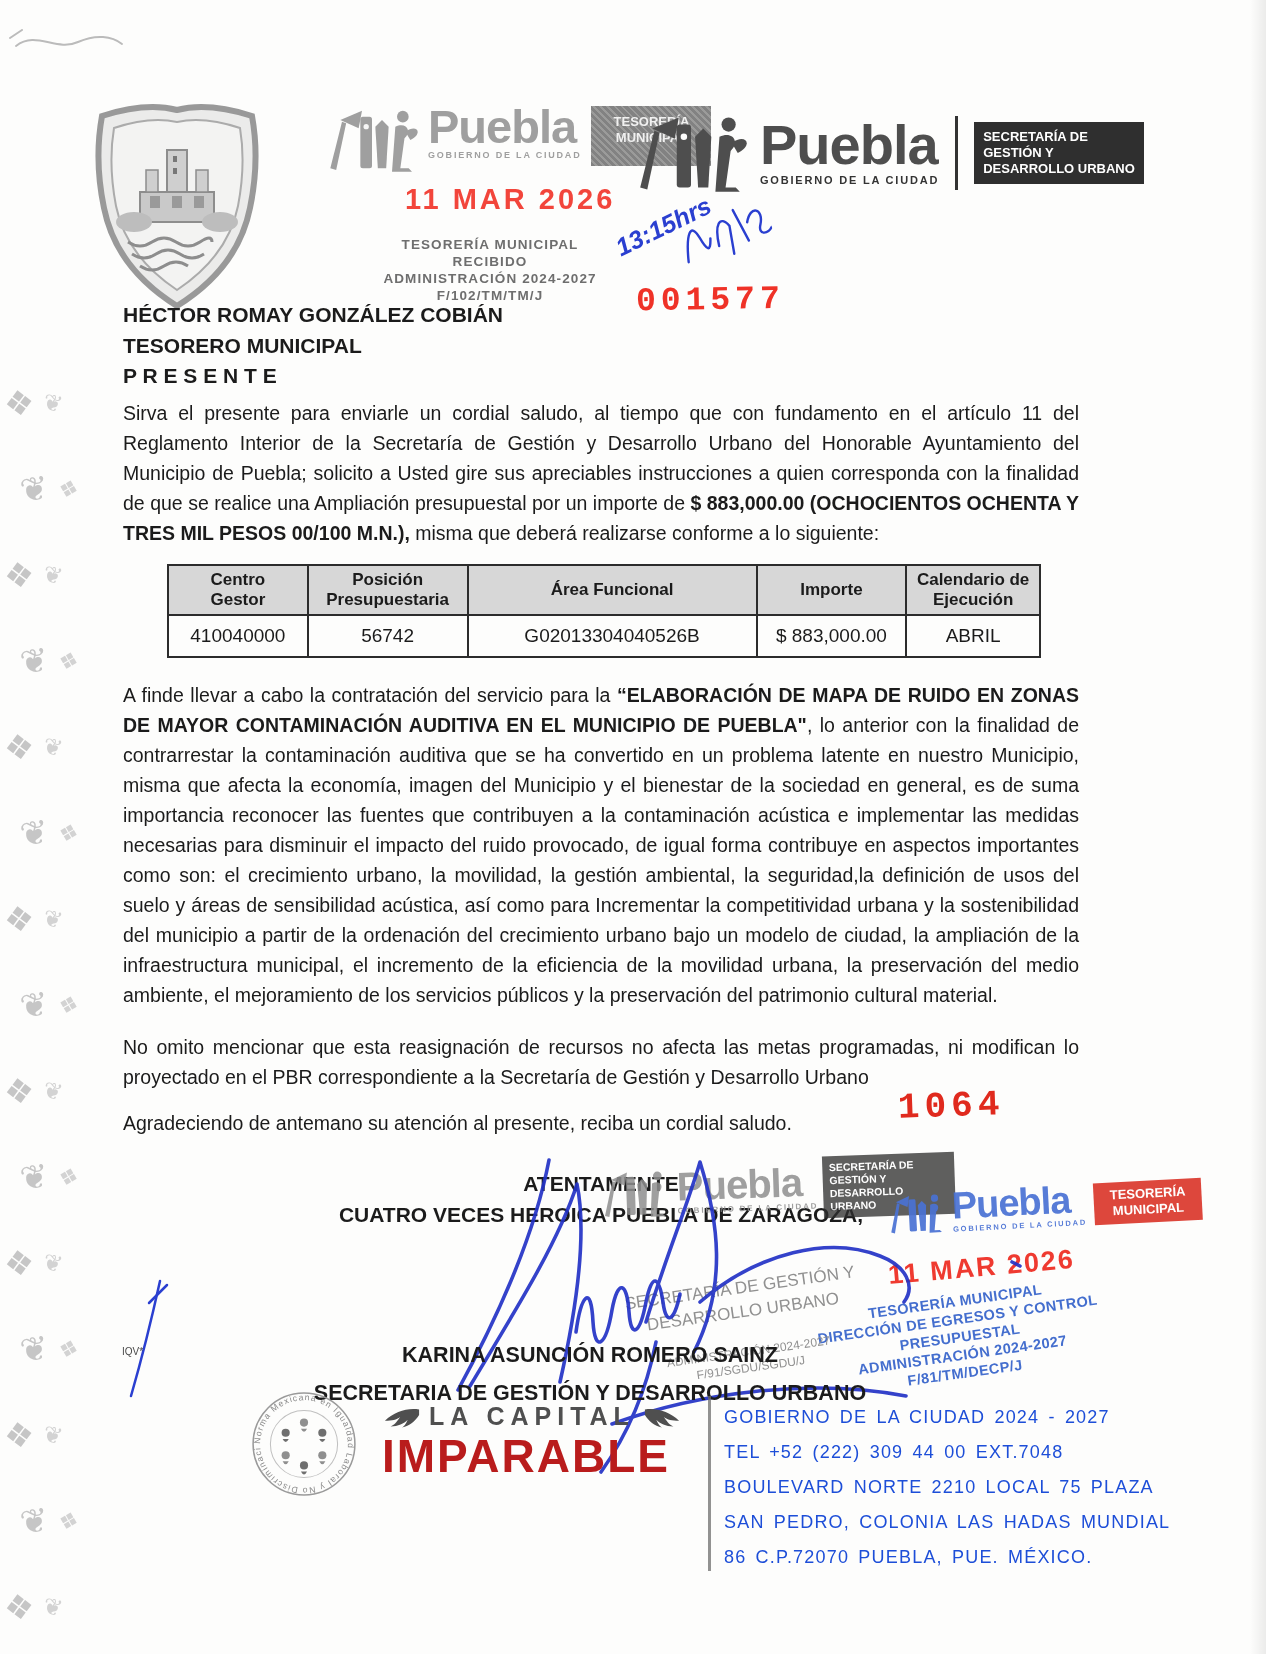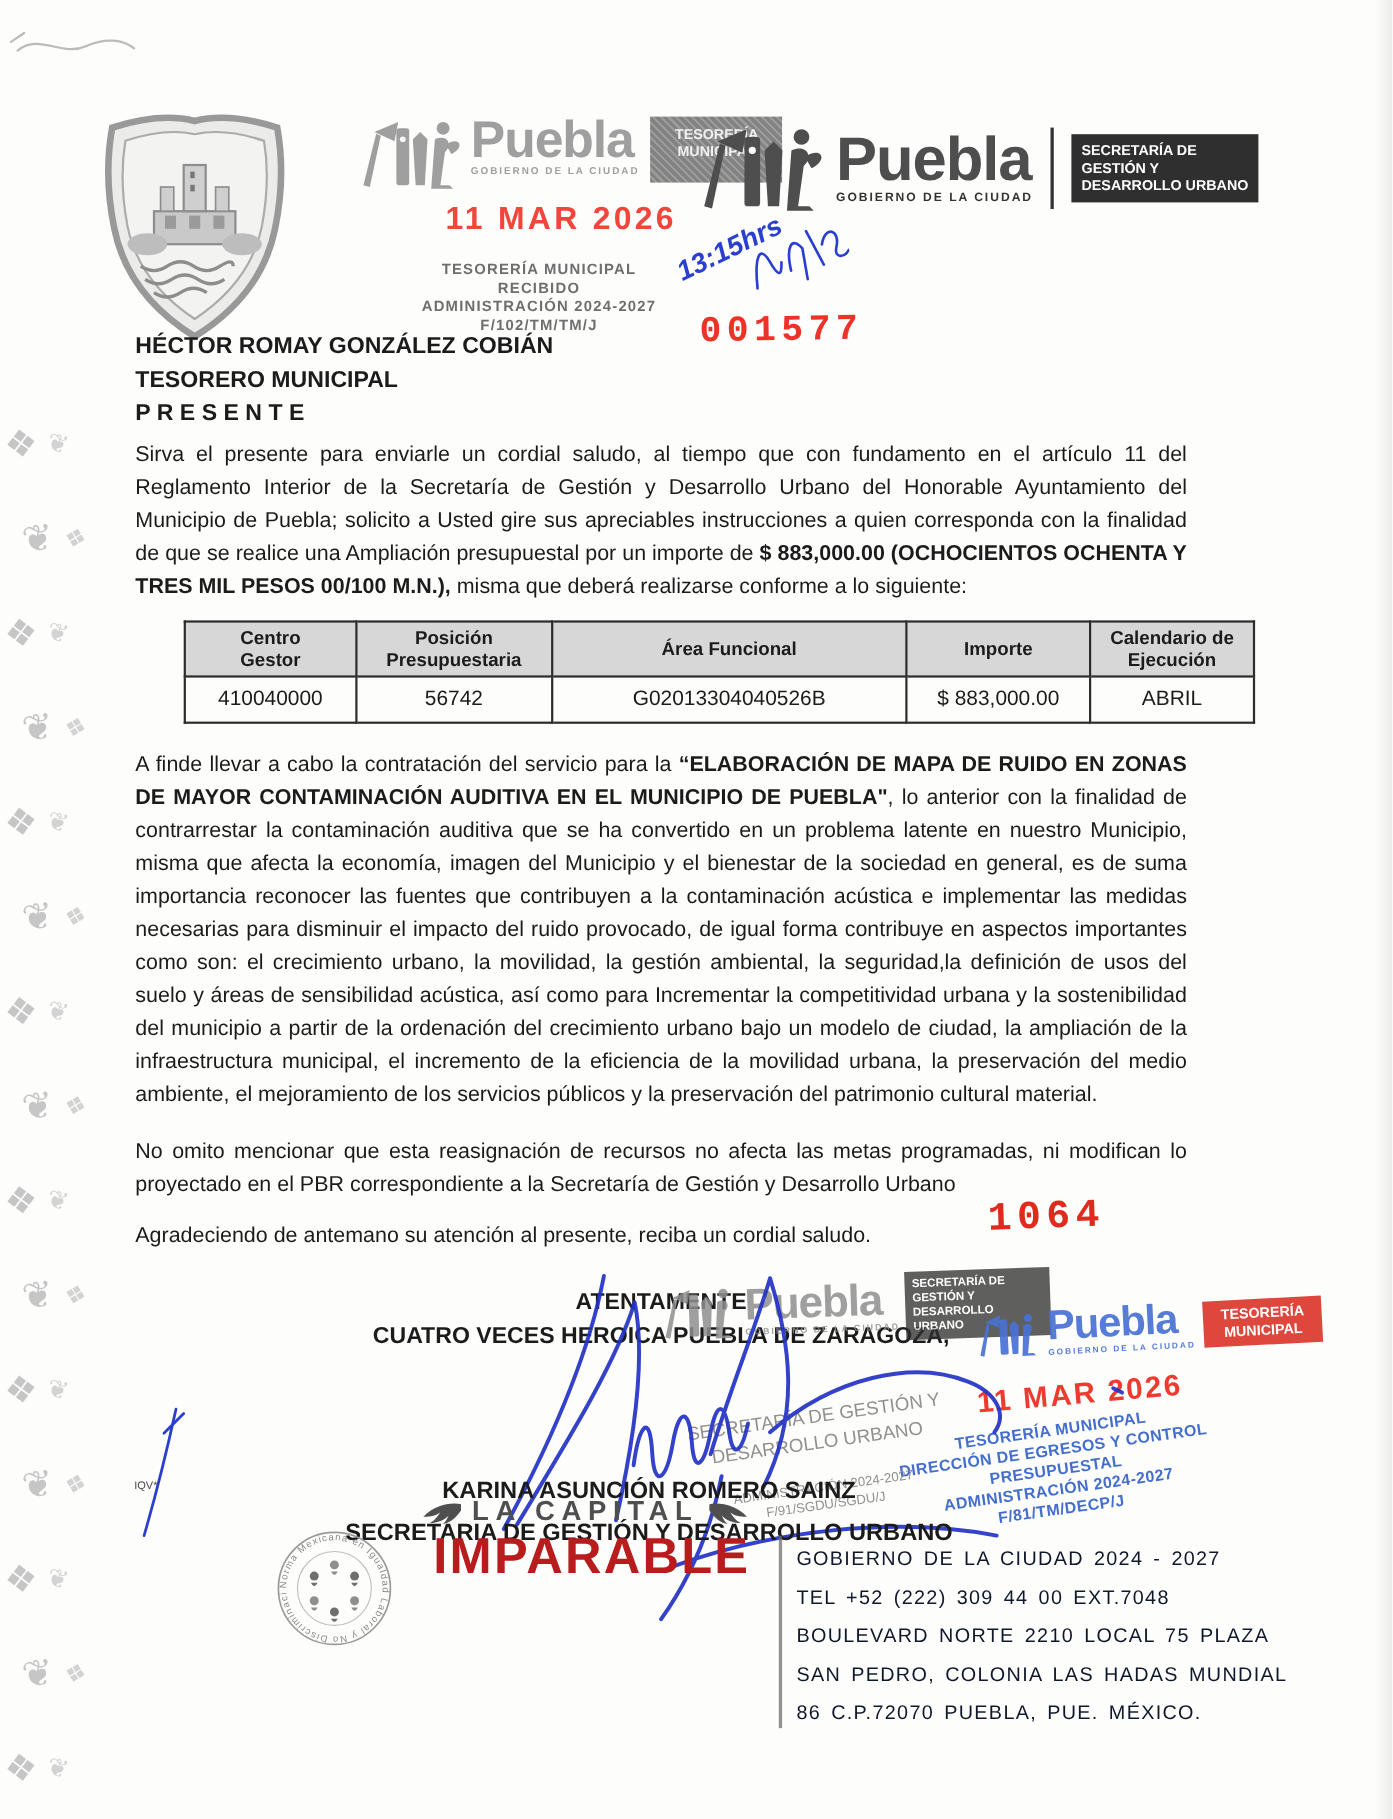--- a/index.html
+++ b/index.html
@@ -32,43 +32,43 @@
               text-align:center;line-height:17px;}
   .motto{width:446px;text-align:right;font-size:20.5px;line-height:30px;}
   .folio-red{font-family:"Liberation Mono",monospace;font-weight:bold;color:#ef3227;}
 
   
   .col{position:absolute;left:123px;top:398px;width:956px;font-size:19.5px;
        line-height:30px;text-align:justify;}
   .col p{margin:0;}
   .addr{position:absolute;left:123px;top:300px;font-weight:bold;font-size:21px;line-height:30.5px;}
 
-  table.budget{border-collapse:collapse;margin:16px 0 4px 44px;width:974px;}
+  table.budget{border-collapse:collapse;margin:16px 0 4px 44px;width:874px;}
   table.budget th{background:#d7d7d7;border:2px solid #2c2c2c;font-weight:bold;font-size:17px;
        line-height:20px;padding:4px 6px;text-align:center;vertical-align:middle;white-space:pre-line;}
   table.budget td{border:2px solid #2c2c2c;text-align:center;padding:5px 4px;font-size:19px;}
 
   .p-gap{margin-top:22px !important;}
   .closing{margin-top:30px;text-align:center;font-weight:bold;font-size:21px;line-height:31px;}
 
   
   .stamp-blue-txt{color:#3b67cc;font-weight:bold;font-size:14.5px;line-height:18px;
        letter-spacing:.4px;text-align:center;white-space:pre-line;opacity:.95;}
   .stamp-gray-txt{color:#909090;text-align:center;white-space:pre-line;}
   .red-box{background:#db382c;color:#fff;font-weight:bold;text-align:center;white-space:pre-line;}
 
   .signer{position:absolute;left:240px;top:1336px;width:700px;text-align:center;
           font-weight:bold;font-size:21.5px;line-height:38px;}
 
   
-  .brand{position:absolute;left:382px;top:1360px;width:300px;text-align:right;color:#4f4f4f;}
+  .brand{position:absolute;left:382px;top:1402px;width:300px;text-align:left;color:#4f4f4f;}
   .brand-r1{display:flex;align-items:center;justify-content:center;gap:8px;
             font-weight:bold;font-size:25px;letter-spacing:6px;}
   .brand-r2{font-weight:bold;font-size:46px;letter-spacing:2px;margin-top:-2px;color:#b91c1c;}
-  .addr-lines{position:absolute;left:724px;top:1400px;font-size:18px;color:#0f172a;
+  .addr-lines{position:absolute;left:724px;top:1400px;font-size:18px;color:#1d4ed8;
               letter-spacing:1.2px;line-height:35px;word-spacing:3px;}
   .divider{position:absolute;left:708px;top:1396px;width:3px;height:175px;background:#6e6e6e;opacity:.75;}
 </style>
 </head>
 <body>
 
 <div class="page">
 
   <div class="orn-col">
       <div class="orn-row">

